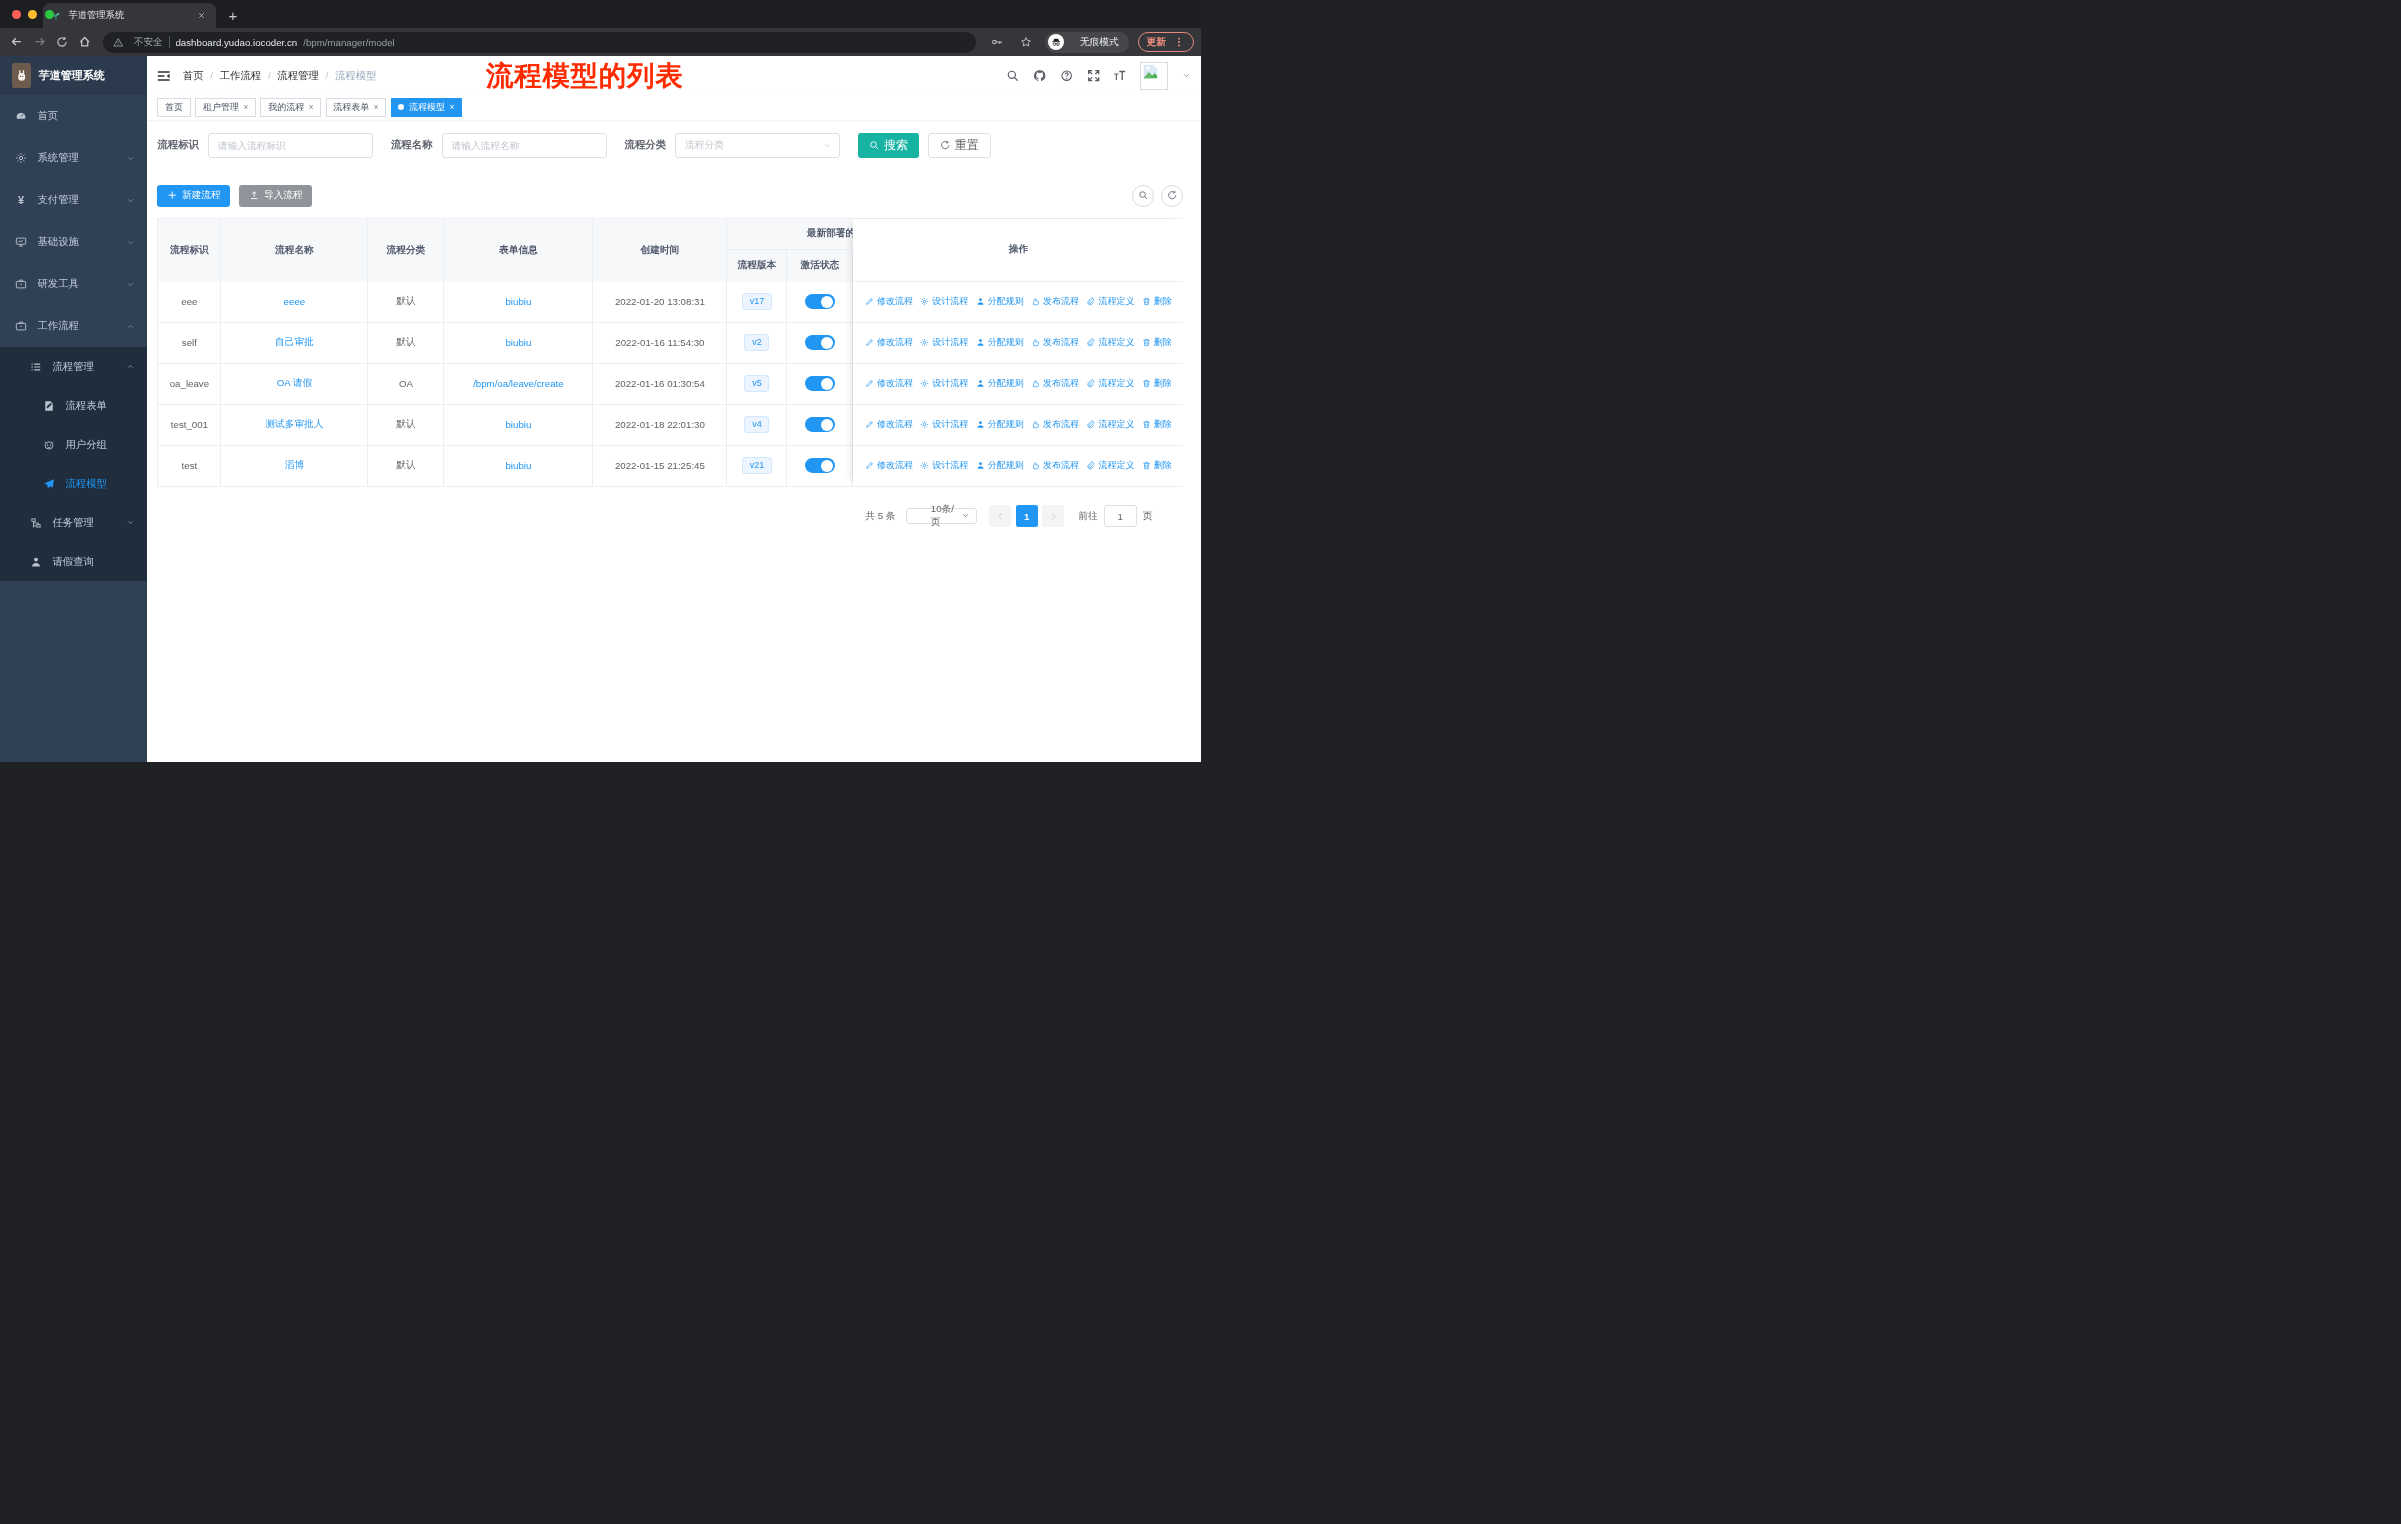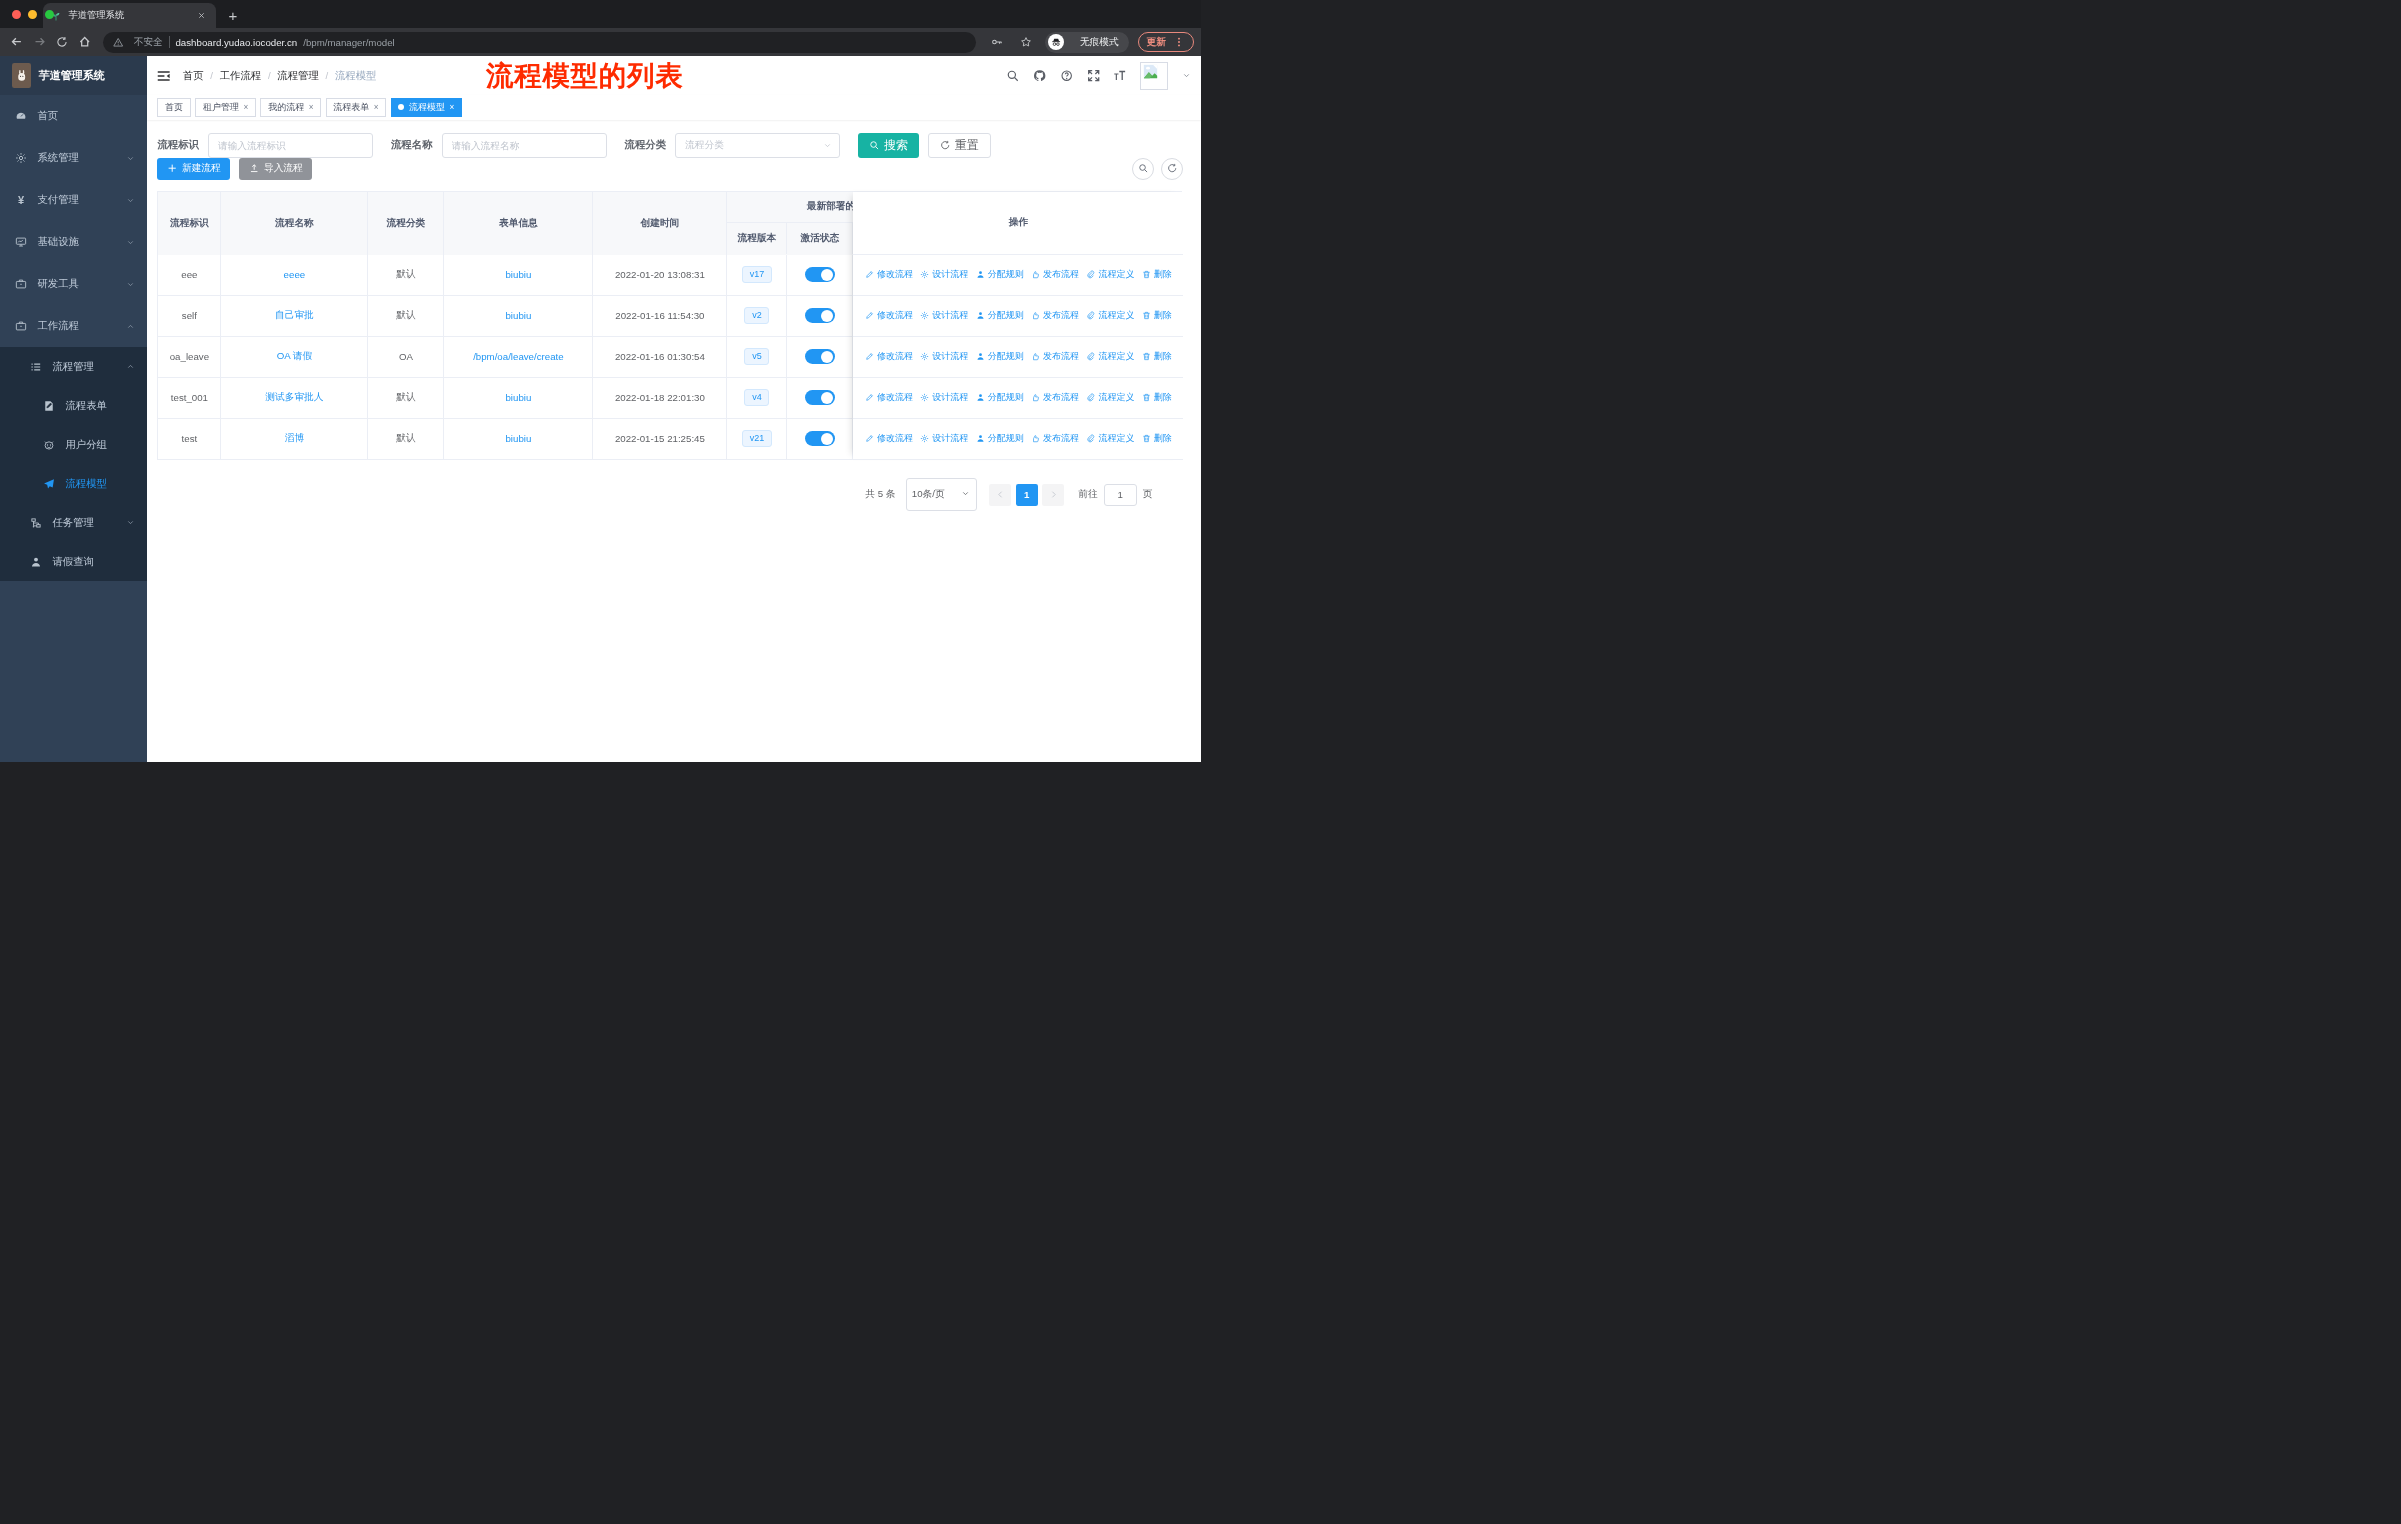--- a/index.html
+++ b/index.html
@@ -65,21 +65,21 @@
   .filters{display:flex;align-items:center}
   .flabel{font-size:10.4px;color:#5f646c;font-weight:700;margin-right:9px;white-space:nowrap}
   .fgap{margin-left:18px}
   .finput{width:165px;height:25px;border:0.7px solid #dcdfe6;border-radius:3px;padding:0 9px;font-size:9.7px;color:#606266;outline:none;background:#fff}
   .finput::placeholder{color:#bfc4cd}
   .fselect{width:165px;height:25px;border:0.7px solid #dcdfe6;border-radius:3px;padding:0 7.4px 0 9px;font-size:9.7px;color:#bfc4cd;background:#fff;display:flex;align-items:center;justify-content:space-between;cursor:pointer}
   .fselect .scaret{color:#c0c4cc;display:flex}
   .btn{height:25px;border:none;border-radius:3px;font-size:12px;display:flex;align-items:center;gap:4.5px;padding:0 11px;cursor:pointer;white-space:nowrap}
   .btn-search{background:#17b3a3;color:#fff;margin-left:18px}
   .btn-reset{background:#fff;border:0.7px solid #dcdfe6;color:#606266;margin-left:9px}
-  .actions-row{margin-top:0;display:flex;align-items:flex-end}
+  .actions-row{margin-top:27px;display:flex;align-items:flex-end}
   .btn-sm{height:22px;font-size:9.7px;padding:0 9.7px;border-radius:3px}
   .btn-primary{background:#2196f3;color:#fff}
   .btn-info{background:#909399;color:#fff;margin-left:9px}
   .round-btns{margin-left:auto;display:flex;gap:7.4px;padding-right:7.4px}
   .rbtn{width:22px;height:22px;border-radius:50%;border:0.7px solid #d9dce2;color:#5f6672;display:flex;align-items:center;justify-content:center;background:#fff;cursor:pointer}
 
   
   .table-wrap{margin-top:11px;width:1025px;position:relative;border:0.7px solid #ebeef5;border-bottom:none;font-size:9.7px;color:#606266}
   .thead{display:flex;background:#f7f8fa}
   .th{display:flex;align-items:center;justify-content:center;font-weight:700;color:#515a6e;border-right:0.7px solid #ebeef5;height:63px;flex-shrink:0}
@@ -98,21 +98,21 @@
   .switch{width:30px;height:15px;background:#2196f3;border-radius:7.4px;position:relative;cursor:pointer;flex-shrink:0}
   .knob{position:absolute;right:1.5px;top:1.5px;width:12px;height:12px;background:#fff;border-radius:50%}
   .fixed-right{position:absolute;top:0;left:695px;width:330px;height:267px;background:#fff;box-shadow:-5.2px 0 7.4px -3.7px rgba(0,0,0,.15)}
   .fr-head{height:63px;display:flex;align-items:center;justify-content:center;font-weight:700;color:#515a6e;border-bottom:0.7px solid #ebeef5;background:#fff}
   .fr-row{height:41px;display:flex;align-items:center;justify-content:center;gap:7.4px;border-bottom:0.7px solid #ebeef5}
   .alink{display:flex;align-items:center;gap:3px;color:#2196f3;font-size:9px;white-space:nowrap;cursor:pointer;text-decoration:none}
 
   
   .pager{width:1025px;margin-top:18.6px;display:flex;align-items:center;justify-content:flex-end;font-size:9.7px;color:#606266;padding-right:30px}
   .ptotal{margin-right:10.4px;white-space:nowrap}
-  .psel{width:71px;height:33px;border:0.7px solid #dcdfe6;border-radius:3px;display:flex;align-items:center;justify-content:space-between;padding:0 6px 0 5px;color:#606266;cursor:pointer;margin-right:10.4px;background:#fff}
+  .psel{width:71px;height:16px;border:0.7px solid #dcdfe6;border-radius:3px;display:flex;align-items:center;justify-content:space-between;padding:0 6px 0 24px;color:#606266;cursor:pointer;margin-right:10.4px;background:#fff}
   .pbtn{min-width:22px;height:22px;background:#f4f4f5;color:#c0c4cc;display:flex;align-items:center;justify-content:center;border-radius:2.2px;cursor:pointer;margin:0 2.2px}
   .pcur{min-width:22px;height:22px;background:#2196f3;color:#fff;display:flex;align-items:center;justify-content:center;border-radius:2.2px;font-weight:700;margin:0 2.2px}
   .pgoto-label{margin:0 6px 0 12px;white-space:nowrap}
   .pgoto{width:33px;height:22px;border:0.7px solid #dcdfe6;border-radius:3px;text-align:center;font-size:9.7px;color:#606266;outline:none}
   .punit{margin-left:6px}
 
   .ic{width:10.4px;height:10.4px;flex-shrink:0}
   .ic12{width:9px;height:9px;flex-shrink:0}
   .ic16{width:12px;height:12px;flex-shrink:0}
   .ic18{width:13.4px;height:13.4px;flex-shrink:0}

